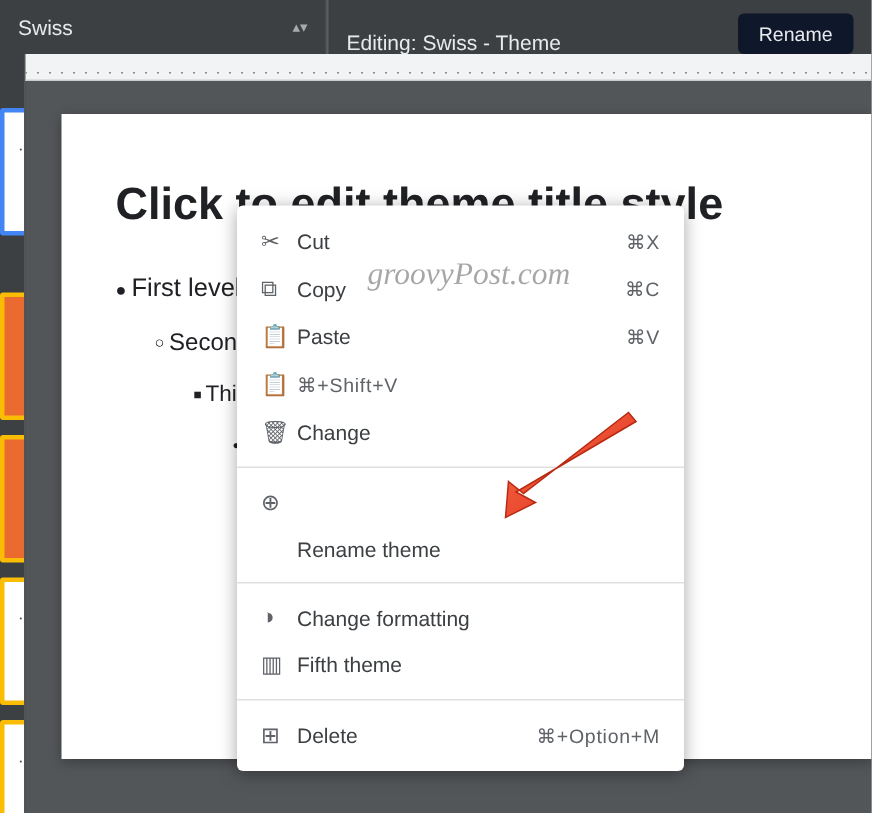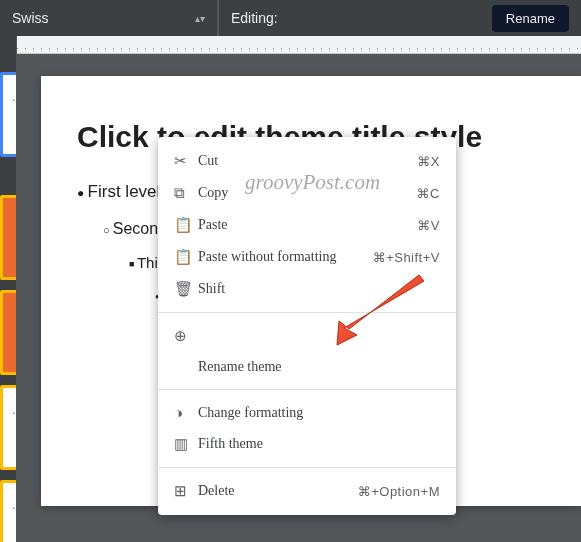--- a/index.html
+++ b/index.html
@@ -2,21 +2,21 @@
 <html><head>
 <meta charset="utf-8">
 <style>
   * { box-sizing: border-box; margin: 0; padding: 0; }
   body { font-family: Arial, sans-serif; background: #3c4043; width: 581px; height: 542px; overflow: hidden; position: relative; }
   
   .top-row { display: flex; height: 36px; border-radius: 13px; }
   .theme-selector { width: 218px; background: #3c4043; color: #e8eaed; display: flex; align-items: center; padding: 0 12px; border-right: 1px solid #555; font-size: 14px; }
   .theme-selector .chevrons { margin-left: auto; font-size: 10px; color: #aaa; }
   
-  .editing-bar { flex: 1; background: #3c4043; color: #e8eaed; display: flex; align-items: center; padding: 0 12px; font-size: 14px; border-left: 1px solid #5a5e62; }
+  .editing-bar { flex: 1; background: #3c4043; color: #e8eaed; display: flex; align-items: flex-end; padding: 0 12px; font-size: 14px; border-left: 1px solid #5a5e62; }
   .editing-bar .used { color: #9aa0a6; margin-left: 6px; }
   .rename-btn { margin-left: auto; background: #0f172a; border: none; color: #e8eaed; padding: 6px 14px; border-radius: 4px; font-size: 13px; cursor: pointer; }
   
   .main { display: flex; height: calc(542px - 36px); }
   
   .sidebar { width: 218px; background: #3c4043; padding: 8px 0; overflow-y: auto; border-right: 1px solid #555; }
   .section-label { color: #bdc1c6; font-size: 11px; letter-spacing: 0.5px; padding: 6px 40px; font-weight: 500; }
   
   .thumb { margin: 4px auto 10px; width: 153px; height: 85px; background: #fff; border-radius: 2px; position: relative; cursor: pointer; border: 3px solid transparent; }
   .thumb.selected { border-color: #4285f4; }
@@ -49,37 +49,38 @@
   .slide-bullets .b4 { margin-left: 78px; margin-bottom: 16px; font-size: 14px; }
   .slide-bullets .b4::before { content: "● "; font-size: 8px; vertical-align: middle; }
   .slide-bullets .b5 { margin-left: 104px; margin-bottom: 16px; font-size: 13px; }
   .slide-bullets .b5::before { content: "○ "; font-size: 8px; vertical-align: middle; }
   .slide-bullets .b6 { margin-left: 130px; font-size: 12px; }
   .slide-bullets .b6::before { content: "■ "; font-size: 7px; vertical-align: middle; }
   
   .context-menu { position: absolute; left: 158px; top: 137px; width: 298px; background: #fff; border-radius: 4px; box-shadow: 0 2px 12px rgba(0,0,0,.35); padding: 8px 0; z-index: 10; font-size: 14px; color: #3c4043; }
   .menu-item { display: flex; align-items: center; padding: 7px 16px; cursor: pointer; }
   .menu-item .icon { width: 24px; color: #5f6368; font-size: 15px; }
-  .menu-item .label { flex: 1; font-family: Liberation Serif, serif; }
+  .menu-item .label { flex: 1; }
   .menu-item .shortcut { color: #5f6368; font-size: 13px; letter-spacing: 0.5px; }
   .menu-sep { height: 1px; background: #e0e0e0; margin: 7px 0; }
   
   .arrow { position: absolute; left: 319px; top: 273px; z-index: 20; pointer-events: none; }
   .watermark { position: absolute; left: 245px; top: 170px; color: rgba(0,0,0,.35); font-size: 21px; font-style: italic; z-index: 15; pointer-events: none; font-family: Georgia, serif; }
 </style>
 </head>
 <body>
 
 <div class="top-row">
   <div class="theme-selector">
     <span>Swiss</span>
     <span class="chevrons">▴▾</span>
   </div>
   <div class="editing-bar">
     <span>Editing:</span>&nbsp;
+    <span>Swiss - Theme</span>
     <button class="rename-btn">Rename</button>
   </div>
 </div>
 
 <div class="main">
   <div class="sidebar">
     <div class="section-label">THEME</div>
     <div class="thumb selected">
       <div class="title">Click to edit theme title style</div>
       <div class="bullets">
@@ -142,26 +143,25 @@
     <span class="label">Copy</span>
     <span class="shortcut">⌘C</span>
   </div>
   <div class="menu-item">
     <span class="icon">📋</span>
     <span class="label">Paste</span>
     <span class="shortcut">⌘V</span>
   </div>
   <div class="menu-item">
     <span class="icon">📋</span>
-    <span class="label">Paste without formatting</span>
     <span class="shortcut">⌘+Shift+V</span>
   </div>
   <div class="menu-item">
     <span class="icon">🗑</span>
-    <span class="label">Shift</span>
+    <span class="label">Change</span>
   </div>
   <div class="menu-sep"></div>
   <div class="menu-item">
     <span class="icon">⊕</span>
   </div>
   <div class="menu-item">
     <span class="icon"></span>
     <span class="label">Rename theme</span>
   </div>
   <div class="menu-sep"></div>

